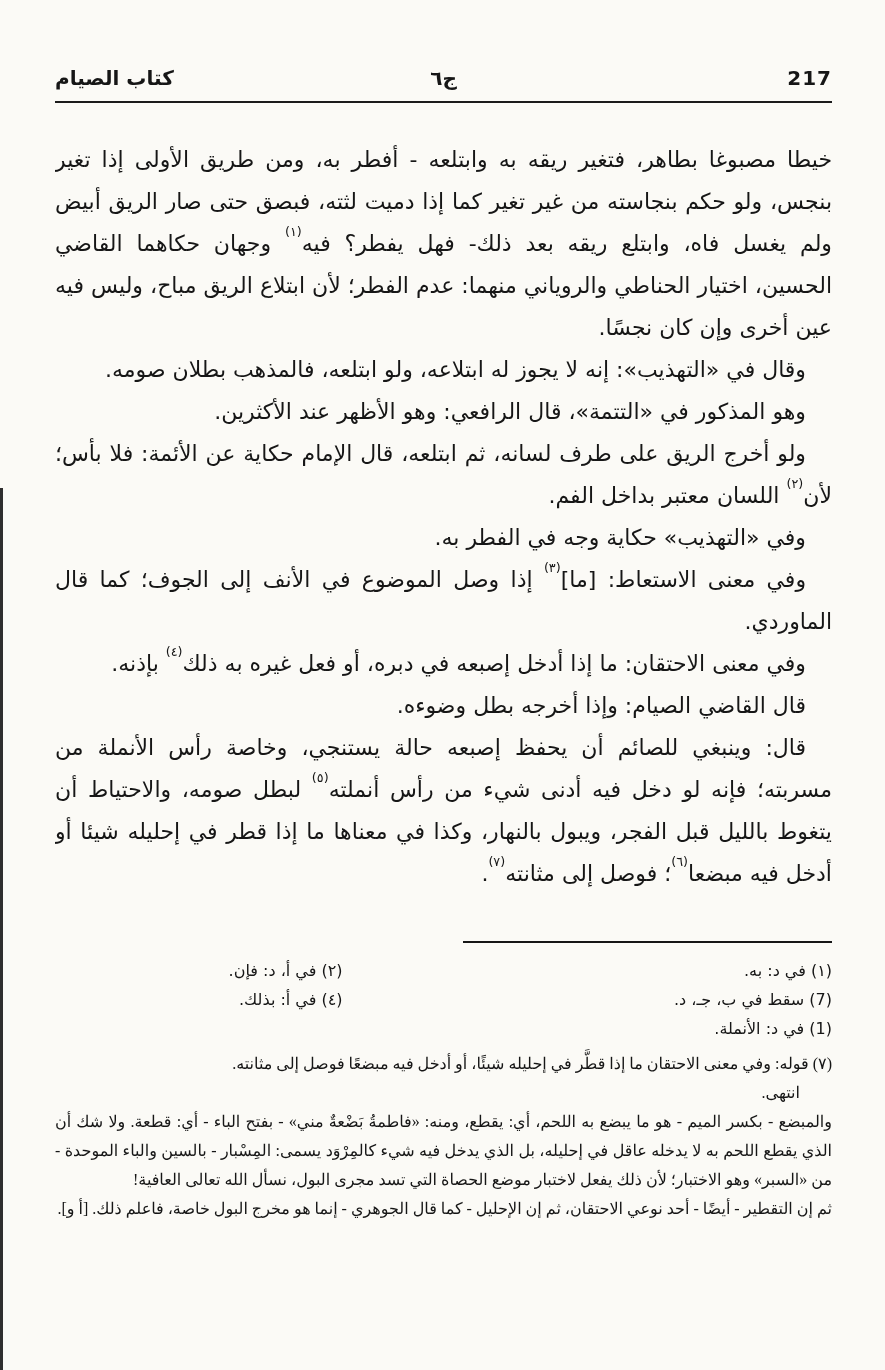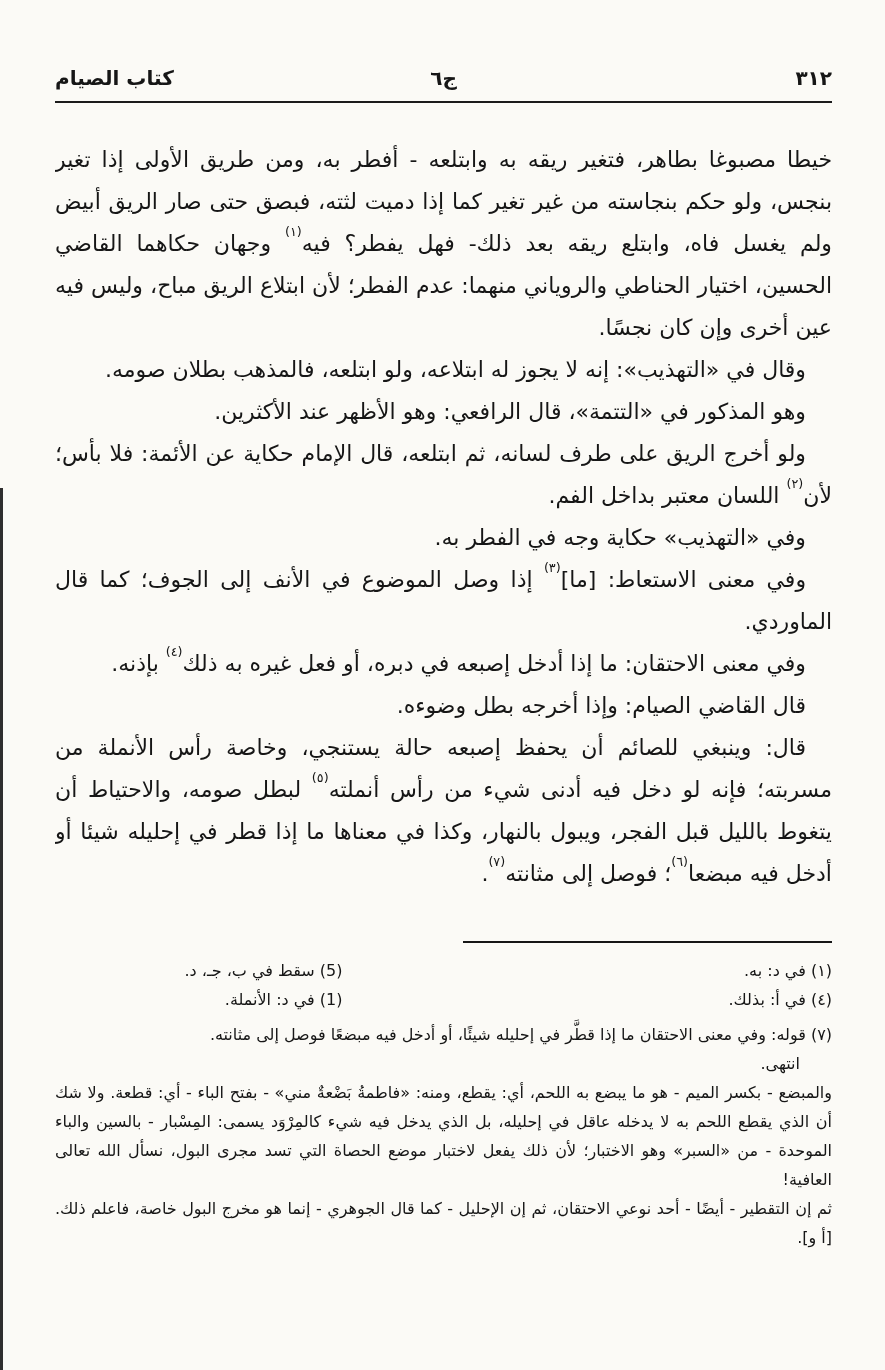--- a/index.html
+++ b/index.html
@@ -68,20 +68,21 @@
     grid-template-columns: 63% 37%;
     margin-top: 13px;
     font-size: 16px;
     line-height: 29px;
   }
   .fn-long {
     margin-top: 6px;
     font-size: 16px;
     line-height: 29px;
     text-align: justify;
+    font-family: Liberation Serif, serif;
   }
   .fn-long p { margin: 0; }
   .fn-intaha {
     text-align: right;
     padding-right: 32px;
   }
   
   .scan-line {
     position: absolute;
     left: 0;
@@ -90,21 +91,21 @@
     height: 882px;
     background: #2e2e2e;
   }
 </style>
 </head>
 <body>
 
 <div class="page">
 
   <header class="page-header">
-    <span class="page-number">٣١٢</span>
+    <span class="page-number">217</span>
     <span class="volume">ج٦</span>
     <span class="book-title">كتاب الصيام</span>
   </header>
 
   <div class="header-rule"></div>
 
   <main class="body-text">
     <p class="para no-indent">خيطا مصبوغا بطاهر، فتغير ريقه به وابتلعه - أفطر به، ومن طريق الأولى إذا تغير بنجس، ولو حكم بنجاسته من غير تغير كما إذا دميت لثته، فبصق حتى صار الريق أبيض ولم يغسل فاه، وابتلع ريقه بعد ذلك- فهل يفطر؟ فيه<sup>(١)</sup> وجهان حكاهما القاضي الحسين، اختيار الحناطي والروياني منهما: عدم الفطر؛ لأن ابتلاع الريق مباح، وليس فيه عين أخرى وإن كان نجسًا.</p>
     <p class="para">وقال في «التهذيب»: إنه لا يجوز له ابتلاعه، ولو ابتلعه، فالمذهب بطلان صومه.</p>
     <p class="para">وهو المذكور في «التتمة»، قال الرافعي: وهو الأظهر عند الأكثرين.</p>
@@ -114,21 +115,22 @@
     <p class="para">وفي معنى الاحتقان: ما إذا أدخل إصبعه في دبره، أو فعل غيره به ذلك<sup>(٤)</sup> بإذنه.</p>
     <p class="para">قال القاضي الصيام: وإذا أخرجه بطل وضوءه.</p>
     <p class="para">قال: وينبغي للصائم أن يحفظ إصبعه حالة يستنجي، وخاصة رأس الأنملة من مسربته؛ فإنه لو دخل فيه أدنى شيء من رأس أنملته<sup>(٥)</sup> لبطل صومه، والاحتياط أن يتغوط بالليل قبل الفجر، ويبول بالنهار، وكذا في معناها ما إذا قطر في إحليله شيئا أو أدخل فيه مبضعا<sup>(٦)</sup>؛ فوصل إلى مثانته<sup>(٧)</sup>.</p>
   </main>
 
   <section class="footnotes">
     <div class="footnote-rule"></div>
 
     <div class="fn-grid">
       <span class="fn-item">(١) في د: به.</span>
-      <span class="fn-item">(5) سقط في ب، جـ، د.</span>
+      <span class="fn-item">(٢) في أ، د: فإن.</span>
+      <span class="fn-item">(7) سقط في ب، جـ، د.</span>
       <span class="fn-item">(٤) في أ: بذلك.</span>
       <span class="fn-item">(1) في د: الأنملة.</span>
     </div>
 
     <div class="fn-long">
       <p>(٧) قوله: وفي معنى الاحتقان ما إذا قطَّر في إحليله شيئًا، أو أدخل فيه مبضعًا فوصل إلى مثانته.</p>
       <p class="fn-intaha">انتهى.</p>
       <p>والمبضع - بكسر الميم - هو ما يبضع به اللحم، أي: يقطع، ومنه: «فاطمةُ بَضْعةٌ مني» - بفتح الباء - أي: قطعة. ولا شك أن الذي يقطع اللحم به لا يدخله عاقل في إحليله، بل الذي يدخل فيه شيء كالمِرْوَد يسمى: المِسْبار - بالسين والباء الموحدة - من «السبر» وهو الاختبار؛ لأن ذلك يفعل لاختبار موضع الحصاة التي تسد مجرى البول، نسأل الله تعالى العافية!</p>
       <p>ثم إن التقطير - أيضًا - أحد نوعي الاحتقان، ثم إن الإحليل - كما قال الجوهري - إنما هو مخرج البول خاصة، فاعلم ذلك. [أ و].</p>
     </div>

